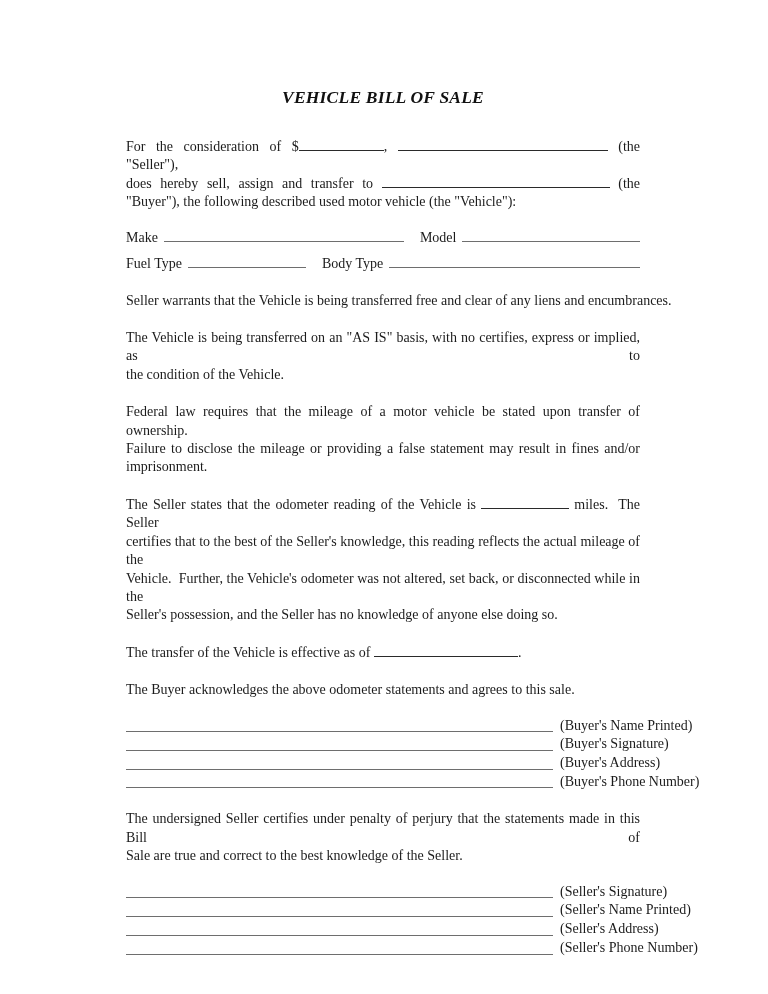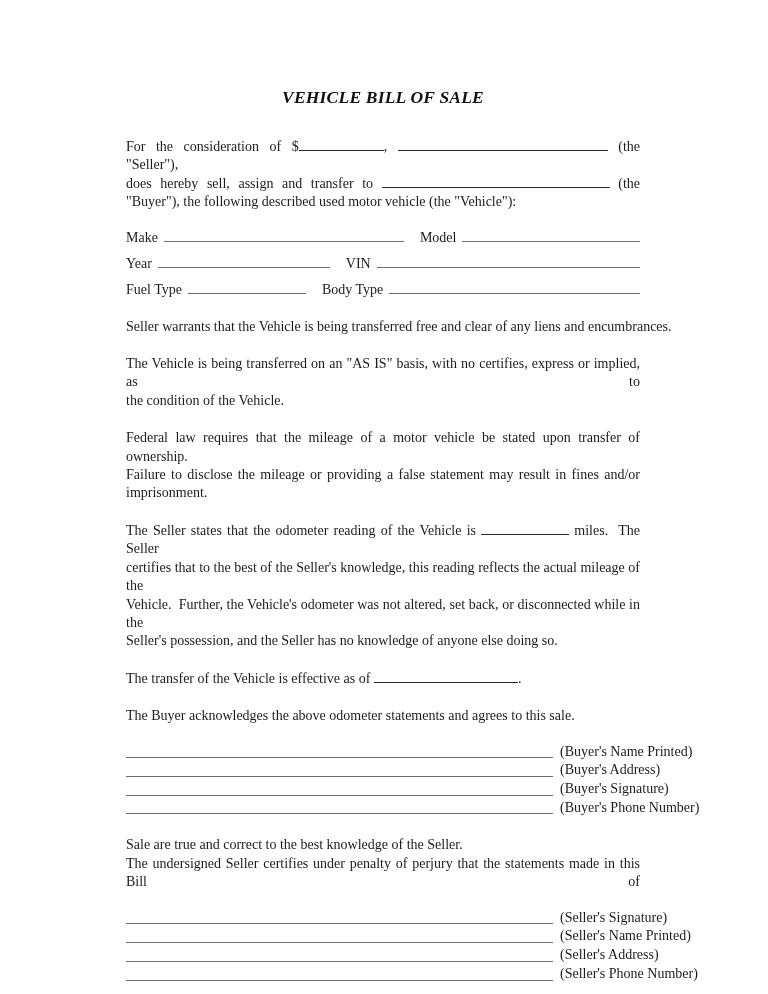--- a/index.html
+++ b/index.html
@@ -108,26 +108,20 @@
     </div>
 
   <div class="fields">
     <div class="frow">
       <span class="flabel">Make</span>
       <span class="fline w240 gap-after"></span>
       <span class="flabel">Model</span>
       <span class="fline grow"></span>
     </div>
     <div class="frow">
-      <span class="flabel">Year</span>
-      <span class="fline w172 gap-after"></span>
-      <span class="flabel">VIN</span>
-      <span class="fline grow"></span>
-    </div>
-    <div class="frow">
       <span class="flabel">Fuel Type</span>
       <span class="fline w118 gap-after"></span>
       <span class="flabel">Body Type</span>
       <span class="fline grow"></span>
     </div>
   </div>
 
   <div class="para">
       <div class="pline">Seller warrants that the Vehicle is being transferred free and clear of any liens and encumbrances.</div>
     </div>
@@ -153,35 +147,35 @@
       <div class="pline">The Buyer acknowledges the above odometer statements and agrees to this sale.</div>
     </div>
 
   <div class="sigblock">
     <div class="sigrow">
       <span class="sigline"></span>
       <span class="siglabel">(Buyer's Name Printed)</span>
     </div>
     <div class="sigrow">
       <span class="sigline"></span>
-      <span class="siglabel">(Buyer's Address)</span>
+      <span class="siglabel">(Buyer's Signature)</span>
     </div>
     <div class="sigrow">
       <span class="sigline"></span>
-      <span class="siglabel">(Buyer's Signature)</span>
+      <span class="siglabel">(Buyer's Address)</span>
     </div>
     <div class="sigrow">
       <span class="sigline"></span>
       <span class="siglabel">(Buyer's Phone Number)</span>
     </div>
   </div>
 
   <div class="para">
+      <div class="pline just">The undersigned Seller certifies under penalty of perjury that the statements made in this Bill of</div>
       <div class="pline">Sale are true and correct to the best knowledge of the Seller.</div>
-      <div class="pline just">The undersigned Seller certifies under penalty of perjury that the statements made in this Bill of</div>
     </div>
 
   <div class="sigblock">
     <div class="sigrow">
       <span class="sigline"></span>
       <span class="siglabel">(Seller's Signature)</span>
     </div>
     <div class="sigrow">
       <span class="sigline"></span>
       <span class="siglabel">(Seller's Name Printed)</span>

